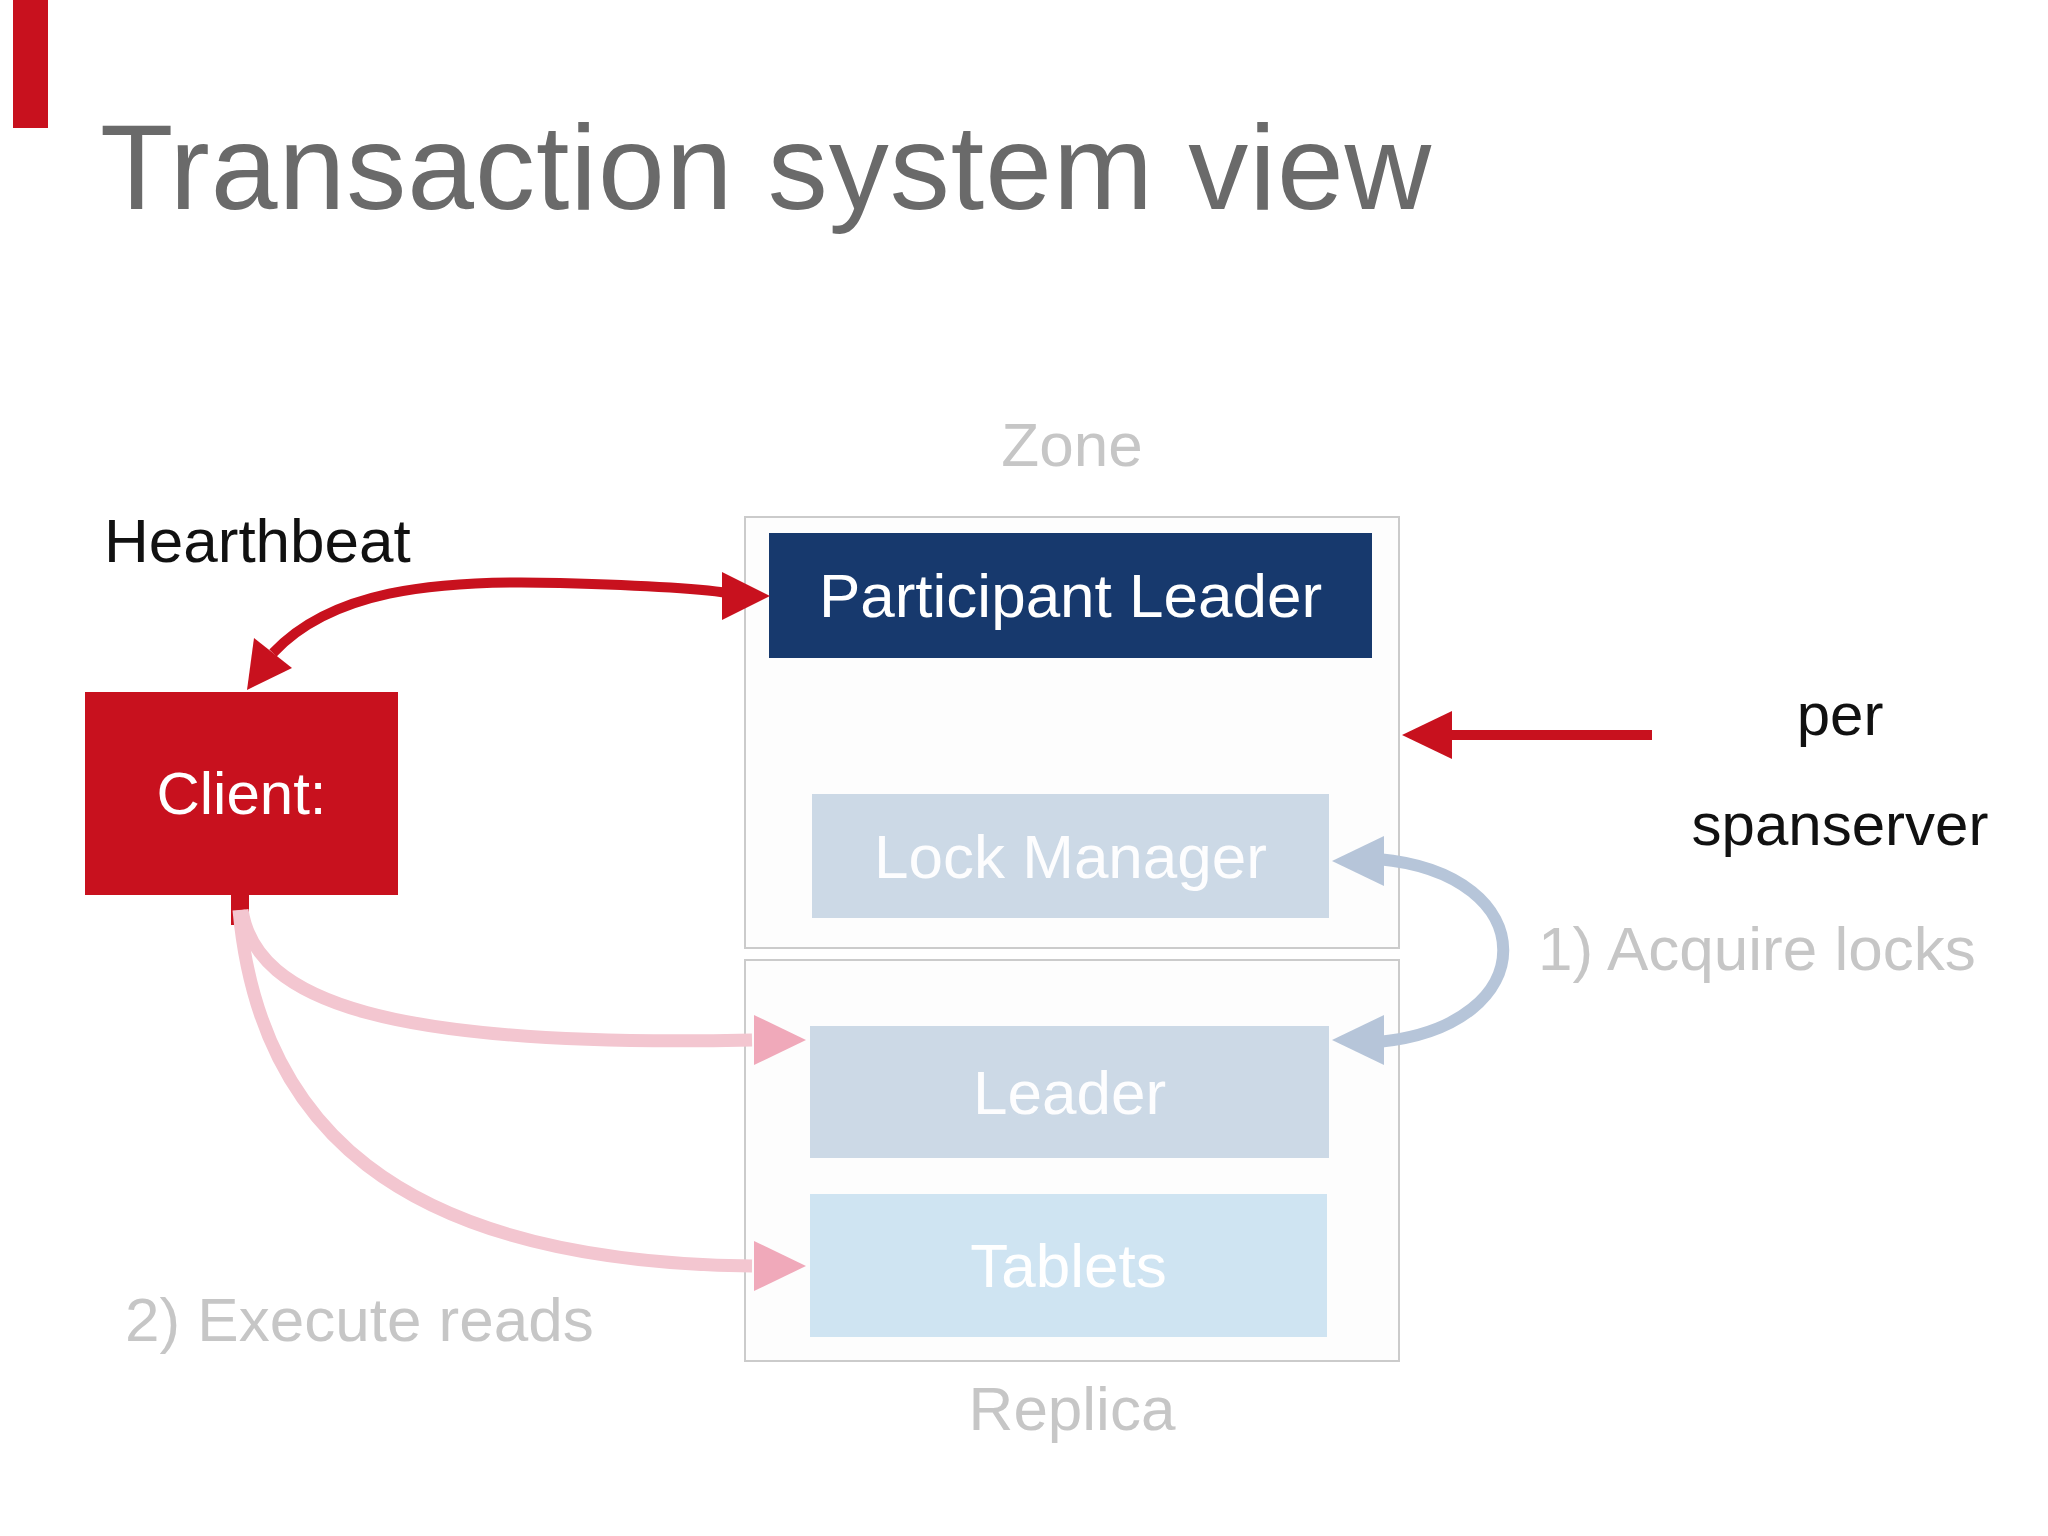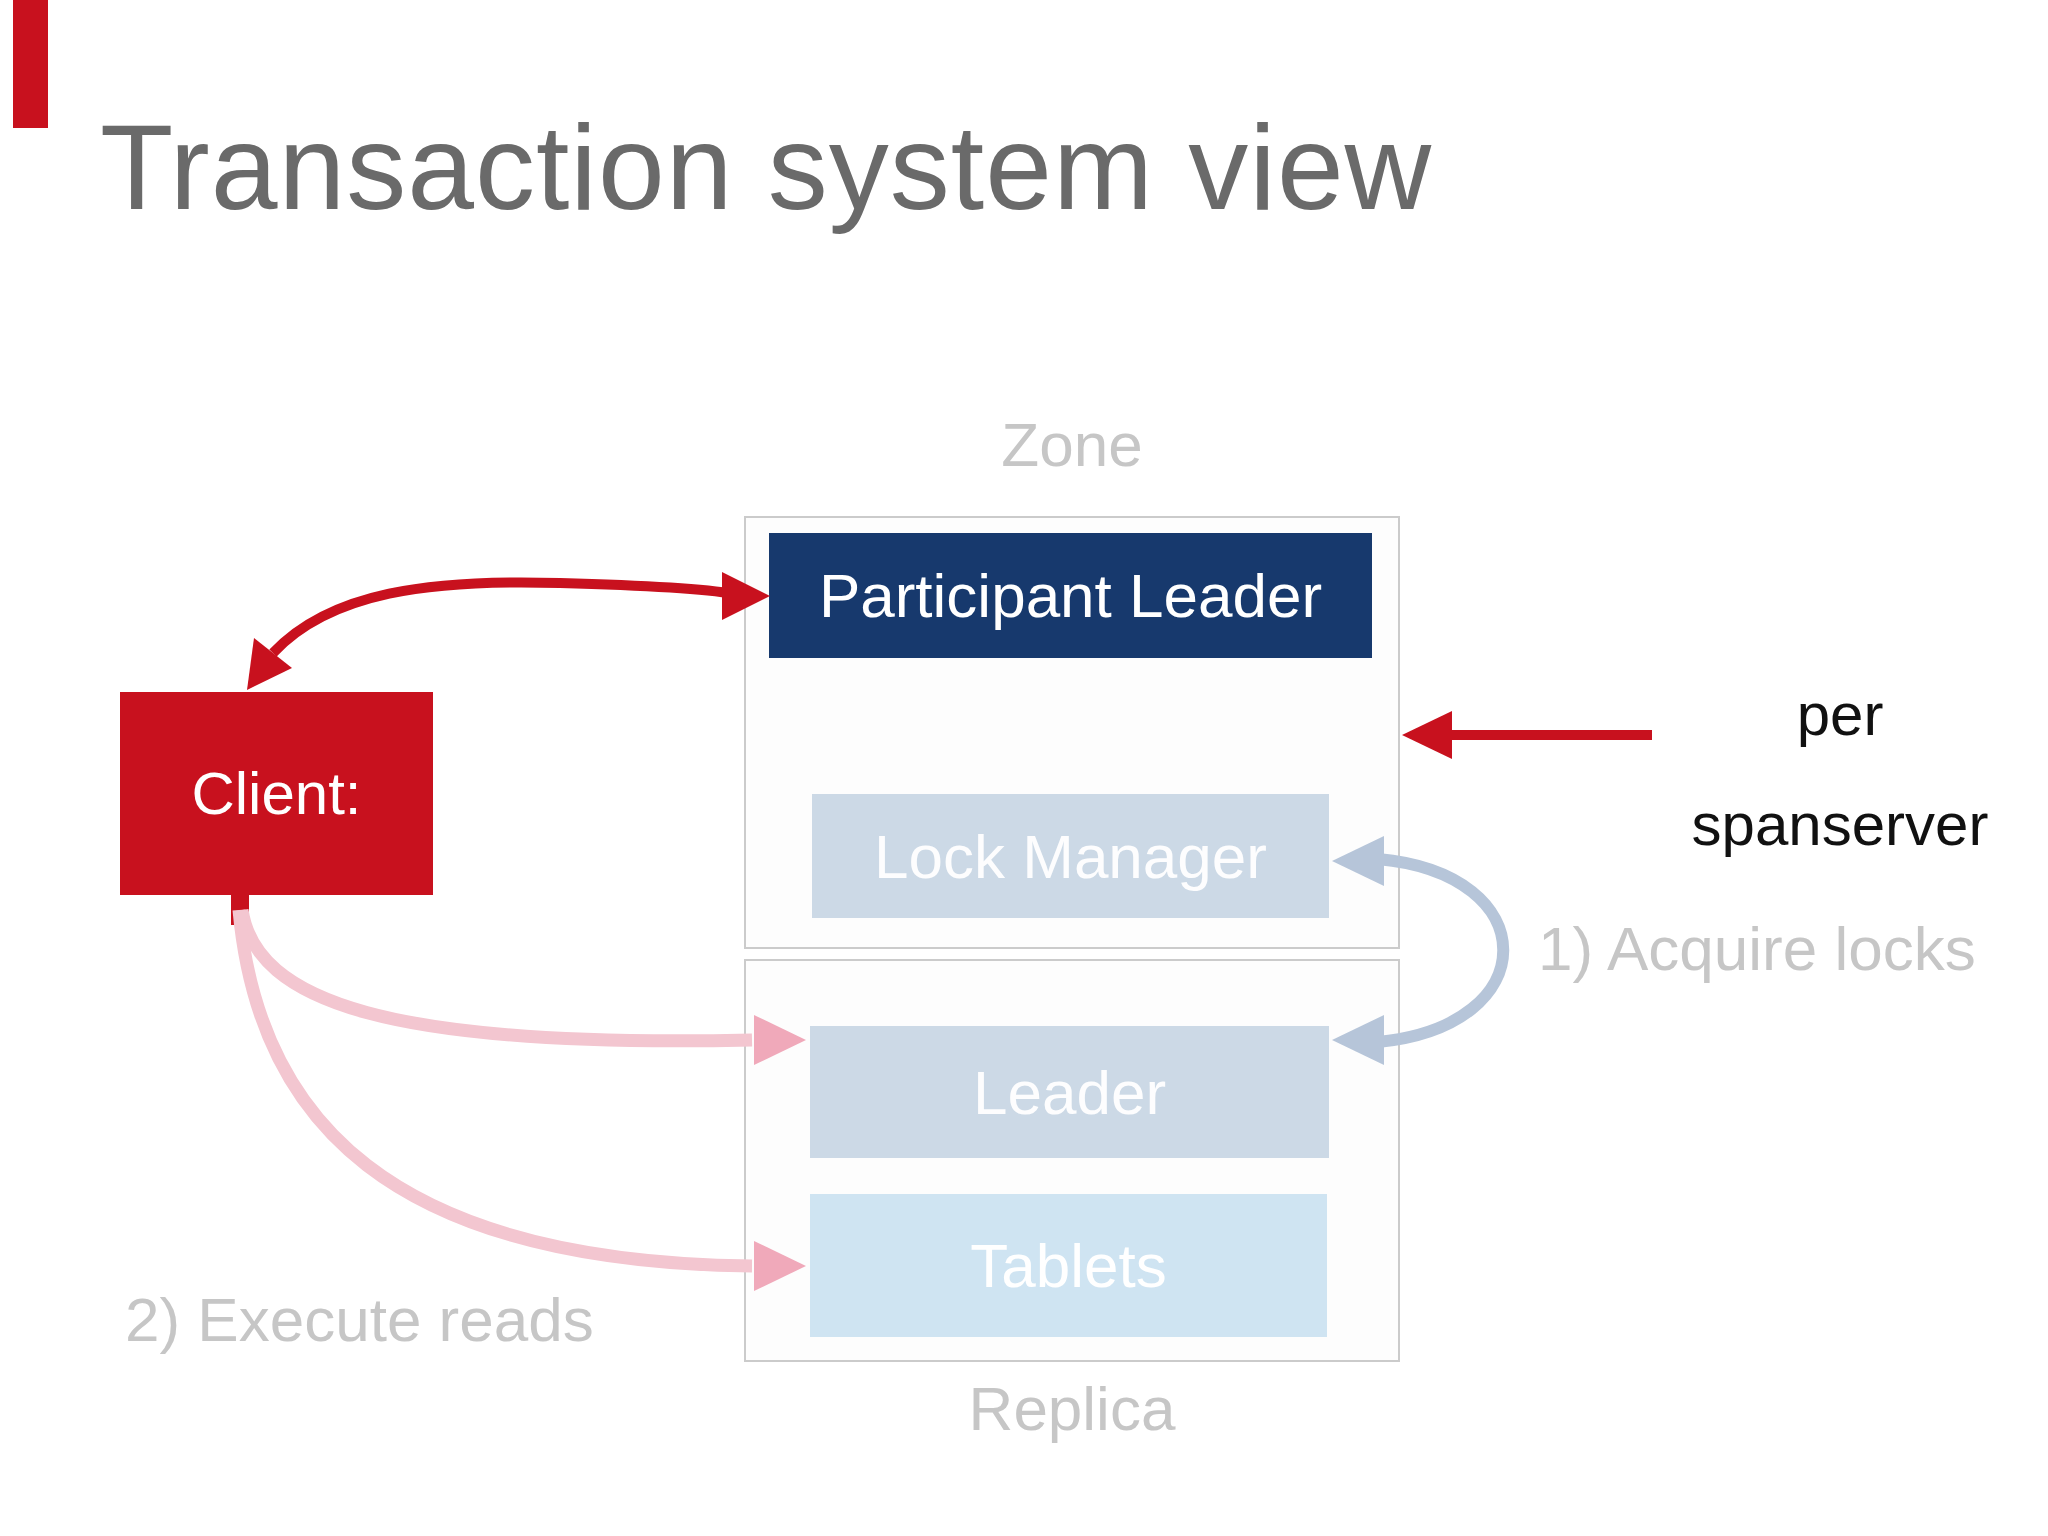--- a/index.html
+++ b/index.html
@@ -47,21 +47,21 @@
     background:var(--panel_blue);color:rgba(255,255,255,0.95);margin-top:48px;
   }
   .tablets{
     left:810px;top:1194px;width:517px;height:143px;
     background:var(--panel_blue_light);color:#ffffff;
   }
   .client{
     left:85px;top:692px;width:313px;height:203px;
     background:var(--accent_red);color:#ffffff;
     display:flex;flex-direction:column;align-items:center;justify-content:center;
-    font-size:60px;line-height:82px;text-align:center;margin-left:35px;
+    font-size:60px;line-height:82px;text-align:center;
   }
   .arrows{
     left:0;top:0;width:2048px;height:1536px;pointer-events:none;
   }
 </style>
 </head>
 <body>
 
 <div class="slide">
 
@@ -77,20 +77,21 @@
 
   <div class="abs node participant">Participant Leader</div>
   <div class="abs node lock-manager">Lock Manager</div>
   <div class="abs node leader">Leader</div>
   <div class="abs node tablets">Tablets</div>
 
   <div class="abs client">
     <div>Client:</div>
   </div>
 
+  <div class="abs lbl heartbeat">Hearthbeat</div>
   <div class="abs lbl per-span">
     <div>per</div>
     <div>spanserver</div>
   </div>
   <div class="abs lbl gray-lbl acquire">1) Acquire locks</div>
   <div class="abs lbl gray-lbl execute">2) Execute reads</div>
 
   <svg class="abs arrows" viewBox="0 0 2048 1536" xmlns="http://www.w3.org/2000/svg">
 
     <g>

